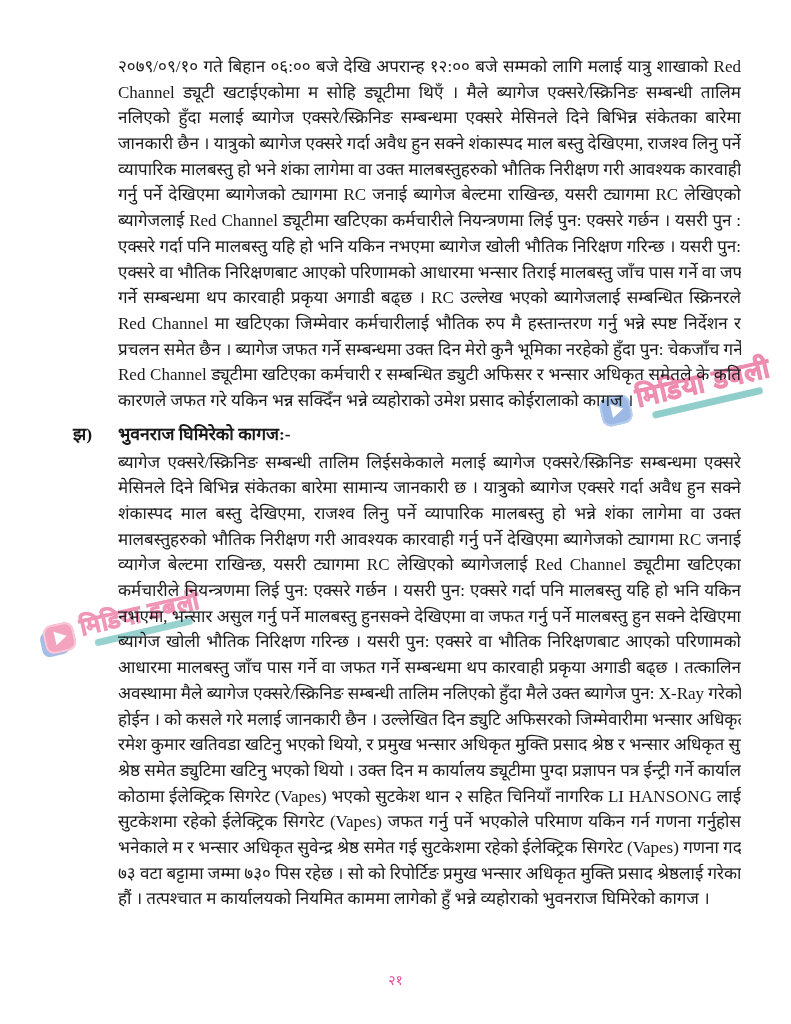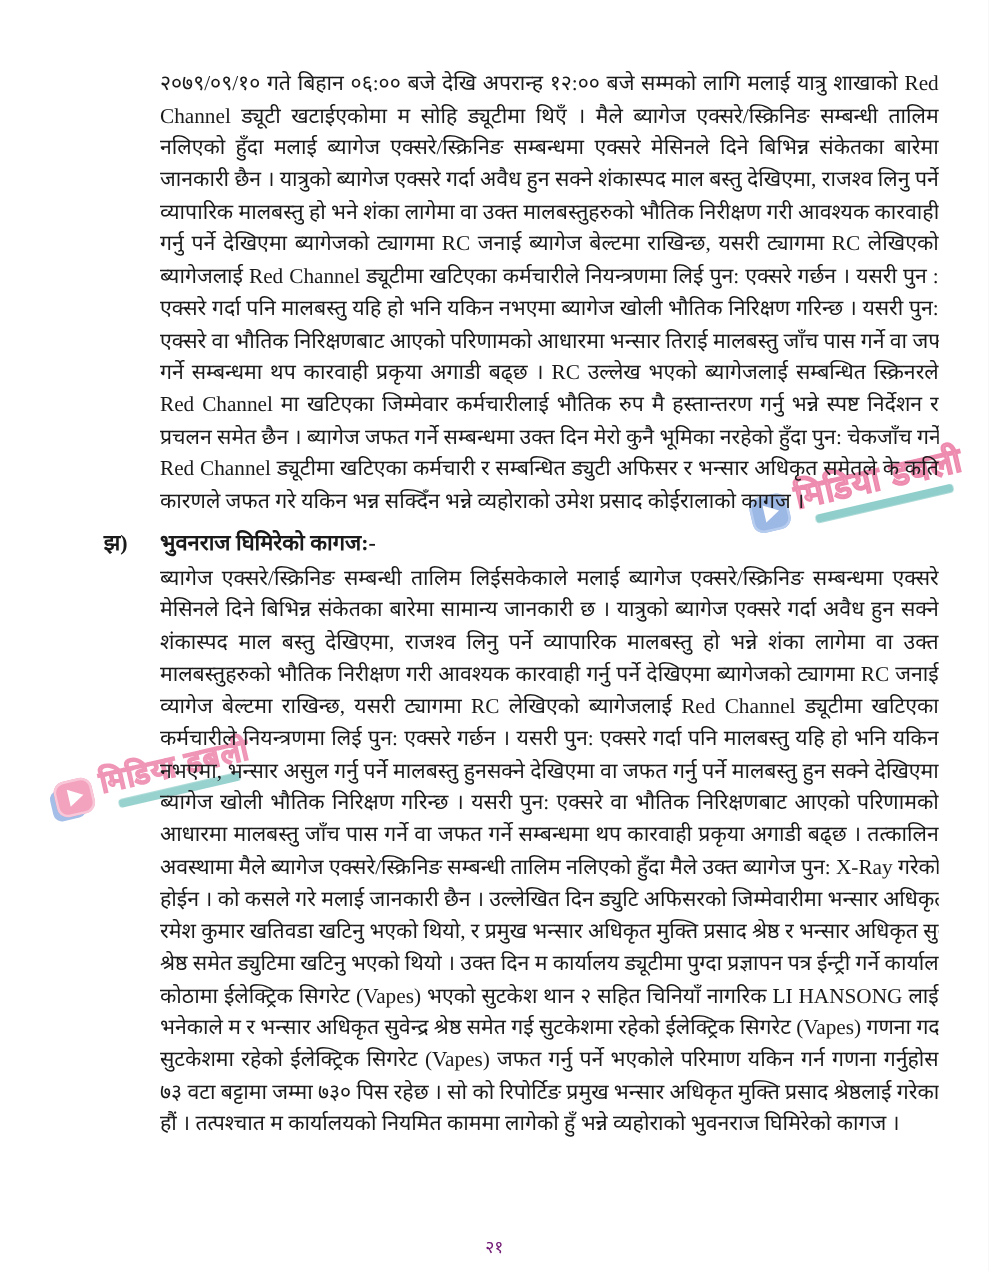--- a/index.html
+++ b/index.html
@@ -11,21 +11,21 @@
   .page{
     position:relative;
     width:791px;height:1024px;
     background:#ffffff;
     overflow:hidden;
     color:#1a1a1a;
   }
   
   .content{
     position:absolute;
-    left:128px;top:54px;
+    left:118px;top:54px;
     width:623px;
     z-index:2;
     font-size:17px;
   }
   .para .line{
     height:25.7px;
     line-height:25.7px;
     overflow:hidden;
     text-align:justify;
     text-align-last:justify;
@@ -48,24 +48,23 @@
   .section-heading{
     margin:0 0 2px 0;
     font-size:17.5px;
     font-weight:bold;
     line-height:27px;
   }
   .page-number{
     position:absolute;
     left:50%;top:970px;
     transform:translateX(-50%);
-    color:#701a75;
+    color:#ec4899;
     font-size:14px;
     z-index:2;
-    margin-top:17px;
   }
   
   .wm{
     position:absolute;
     display:flex;
     align-items:flex-end;
     gap:7px;
     transform:rotate(-13deg);
     z-index:1;
     pointer-events:none;
@@ -173,22 +172,22 @@
           <div class="line">व्यागेज बेल्टमा राखिन्छ, यसरी ट्यागमा RC लेखिएको ब्यागेजलाई Red Channel ड्यूटीमा खटिएका</div>
           <div class="line">कर्मचारीले नियन्त्रणमा लिई पुन: एक्सरे गर्छन । यसरी पुन: एक्सरे गर्दा पनि मालबस्तु यहि हो भनि यकिन</div>
           <div class="line">नभएमा, भन्सार असुल गर्नु पर्ने मालबस्तु हुनसक्ने देखिएमा वा जफत गर्नु पर्ने मालबस्तु हुन सक्ने देखिएमा</div>
           <div class="line">ब्यागेज खोली भौतिक निरिक्षण गरिन्छ । यसरी पुन: एक्सरे वा भौतिक निरिक्षणबाट आएको परिणामको</div>
           <div class="line">आधारमा मालबस्तु जाँच पास गर्ने वा जफत गर्ने सम्बन्धमा थप कारवाही प्रकृया अगाडी बढ्छ । तत्कालिन</div>
           <div class="line">अवस्थामा मैले ब्यागेज एक्सरे/स्क्रिनिङ सम्बन्धी तालिम नलिएको हुँदा मैले उक्त ब्यागेज पुन: X-Ray गरेको</div>
           <div class="line">होईन । को कसले गरे मलाई जानकारी छैन । उल्लेखित दिन ड्युटि अफिसरको जिम्मेवारीमा भन्सार अधिकृत</div>
           <div class="line">रमेश कुमार खतिवडा खटिनु भएको थियो, र प्रमुख भन्सार अधिकृत मुक्ति प्रसाद श्रेष्ठ र भन्सार अधिकृत सुवेन्द्र</div>
           <div class="line">श्रेष्ठ समेत ड्युटिमा खटिनु भएको थियो । उक्त दिन म कार्यालय ड्यूटीमा पुग्दा प्रज्ञापन पत्र ईन्ट्री गर्ने कार्यालय</div>
           <div class="line">कोठामा ईलेक्ट्रिक सिगरेट (Vapes) भएको सुटकेश थान २ सहित चिनियाँ नागरिक LI HANSONG लाई</div>
+          <div class="line">सुटकेशमा रहेको ईलेक्ट्रिक सिगरेट (Vapes) जफत गर्नु पर्ने भएकोले परिमाण यकिन गर्न गणना गर्नुहोस</div>
           <div class="line">भनेकाले म र भन्सार अधिकृत सुवेन्द्र श्रेष्ठ समेत गई सुटकेशमा रहेको ईलेक्ट्रिक सिगरेट (Vapes) गणना गर्दा</div>
-          <div class="line">सुटकेशमा रहेको ईलेक्ट्रिक सिगरेट (Vapes) जफत गर्नु पर्ने भएकोले परिमाण यकिन गर्न गणना गर्नुहोस</div>
           <div class="line">७३ वटा बट्टामा जम्मा ७३० पिस रहेछ । सो को रिपोर्टिङ प्रमुख भन्सार अधिकृत मुक्ति प्रसाद श्रेष्ठलाई गरेका</div>
           <div class="line last">हौं । तत्पश्चात म कार्यालयको नियमित काममा लागेको हुँ भन्ने व्यहोराको भुवनराज घिमिरेको कागज ।</div>
         </div>
     </div>
 
   </div>
 
   <div class="page-number">२१</div>
 
 </div>

